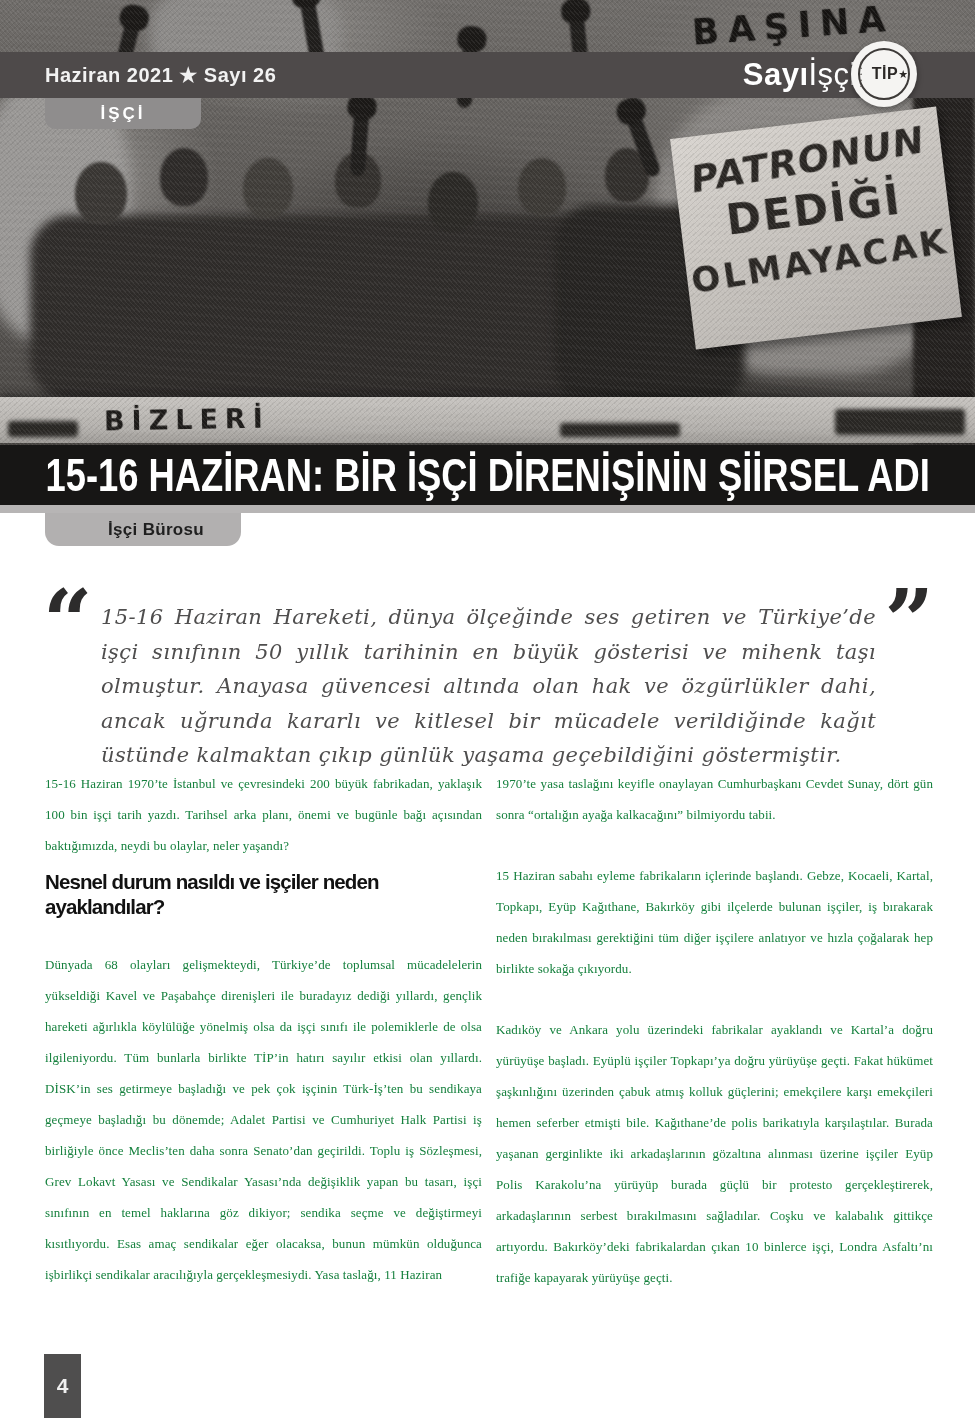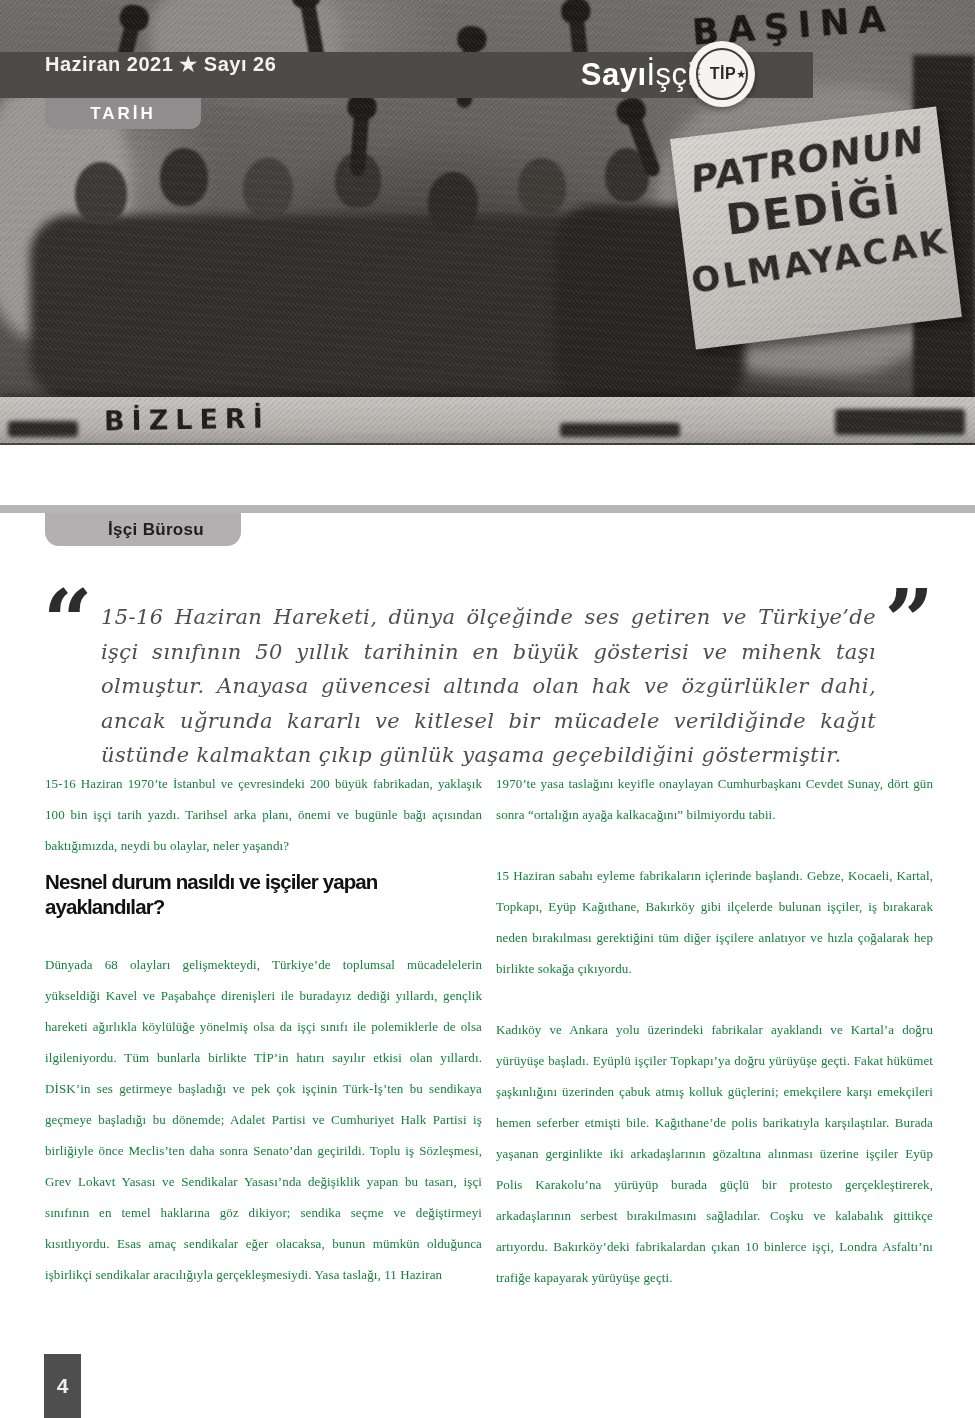--- a/index.html
+++ b/index.html
@@ -59,22 +59,22 @@
   }
   .banner-word {
     position: absolute; left: 104px; top: 7px; color: #1d1b19;
     font-family: "DejaVu Sans", sans-serif; font-weight: 700; font-size: 27px;
     letter-spacing: 7px; transform: rotate(-1deg); filter: blur(.4px);
   }
   .smudge { position: absolute; background: #2a2825; filter: blur(2px); border-radius: 4px; }
 
   
   .masthead {
-    position: absolute; top: 52px; left: 0; width: 813px; height: 46px;
-    background: #4e4a4a; display: flex; align-items: flex-start;
+    position: absolute; top: 52px; left: 0; width: 975px; height: 46px;
+    background: #4e4a4a; display: flex; align-items: center;
     font-family: "Liberation Sans", sans-serif;
   }
   .issue { color: #f2f2f2; font-size: 20px; font-weight: 700; letter-spacing: .5px; margin-left: 45px; }
   .brand { position: absolute; right: 118px; top: 5px; color: #ffffff; font-size: 31px; letter-spacing: .5px; }
   .brand-bold { font-weight: 800; }
   .brand-reg { font-weight: 400; }
   .logo {
     position: absolute; right: 58px; top: -11px; width: 66px; height: 66px;
     background: #f5f4f2; border-radius: 50%;
     display: flex; align-items: center; justify-content: center;
@@ -210,38 +210,41 @@
     <div class="logo">
       <div class="logo-inner">
         <span class="logo-dots">• • • • •</span>
         <span class="logo-text">TİP</span>
         <span class="logo-star">★</span>
       </div>
     </div>
   </div>
 
   <div class="tab-tarih">
-    <span>TARİH</span>
-  </div>
-
+    <span>İŞÇİ</span>
+  </div>
+
+  <div class="title-banner">
+    <span class="headline">15-16 HAZİRAN: BİR İŞÇİ DİRENİŞİNİN ŞİİRSEL ADI</span>
+  </div>
   <div class="gray-rule"></div>
   <div class="byline-tab">
     <span>İşçi Bürosu</span>
   </div>
 
   <div class="quote">
     <span class="qmark open">“</span>
     <p class="qtext">15-16 Haziran Hareketi, dünya ölçeğinde ses getiren ve Türkiye’de işçi sınıfının 50 yıllık tarihinin en büyük gösterisi ve mihenk taşı olmuştur. Anayasa güvencesi altında olan hak ve özgürlükler dahi, ancak uğrunda kararlı ve kitlesel bir mücadele verildiğinde kağıt üstünde kalmaktan çıkıp günlük yaşama geçebildiğini göstermiştir.</p>
     <span class="qmark close">”</span>
   </div>
 
   <div class="columns">
     <div class="col">
       <p>15-16 Haziran 1970’te İstanbul ve çevresindeki 200 büyük fabrikadan, yaklaşık 100 bin işçi tarih yazdı. Tarihsel arka planı, önemi ve bugünle bağı açısından baktığımızda, neydi bu olaylar, neler yaşandı?</p>
-      <h3>Nesnel durum nasıldı ve işçiler yapan ayaklandılar?</h3>
+      <h3>Nesnel durum nasıldı ve işçiler neden ayaklandılar?</h3>
       <p>Dünyada 68 olayları gelişmekteydi, Türkiye’de toplumsal mücadelelerin yükseldiği Kavel ve Paşabahçe direnişleri ile buradayız dediği yıllardı, gençlik hareketi ağırlıkla köylülüğe yönelmiş olsa da işçi sınıfı ile polemiklerle de olsa ilgileniyordu. Tüm bunlarla birlikte TİP’in hatırı sayılır etkisi olan yıllardı. DİSK’in ses getirmeye başladığı ve pek çok işçinin Türk-İş’ten bu sendikaya geçmeye başladığı bu dönemde; Adalet Partisi ve Cumhuriyet Halk Partisi iş birliğiyle önce Meclis’ten daha sonra Senato’dan geçirildi. Toplu iş Sözleşmesi, Grev Lokavt Yasası ve Sendikalar Yasası’nda değişiklik yapan bu tasarı, işçi sınıfının en temel haklarına göz dikiyor; sendika seçme ve değiştirmeyi kısıtlıyordu. Esas amaç sendikalar eğer olacaksa, bunun mümkün olduğunca işbirlikçi sendikalar aracılığıyla gerçekleşmesiydi. Yasa taslağı, 11 Haziran</p>
     </div>
     <div class="col">
       <p>1970’te yasa taslağını keyifle onaylayan Cumhurbaşkanı Cevdet Sunay, dört gün sonra “ortalığın ayağa kalkacağını” bilmiyordu tabii.</p>
       <p>15 Haziran sabahı eyleme fabrikaların içlerinde başlandı. Gebze, Kocaeli, Kartal, Topkapı, Eyüp Kağıthane, Bakırköy gibi ilçelerde bulunan işçiler, iş bırakarak neden bırakılması gerektiğini tüm diğer işçilere anlatıyor ve hızla çoğalarak hep birlikte sokağa çıkıyordu.</p>
       <p>Kadıköy ve Ankara yolu üzerindeki fabrikalar ayaklandı ve Kartal’a doğru yürüyüşe başladı. Eyüplü işçiler Topkapı’ya doğru yürüyüşe geçti. Fakat hükümet şaşkınlığını üzerinden çabuk atmış kolluk güçlerini; emekçilere karşı emekçileri hemen seferber etmişti bile. Kağıthane’de polis barikatıyla karşılaştılar. Burada yaşanan gerginlikte iki arkadaşlarının gözaltına alınması üzerine işçiler Eyüp Polis Karakolu’na yürüyüp burada güçlü bir protesto gerçekleştirerek, arkadaşlarının serbest bırakılmasını sağladılar. Coşku ve kalabalık gittikçe artıyordu. Bakırköy’deki fabrikalardan çıkan 10 binlerce işçi, Londra Asfaltı’nı trafiğe kapayarak yürüyüşe geçti.</p>
     </div>
   </div>
 
   <div class="page-num">

